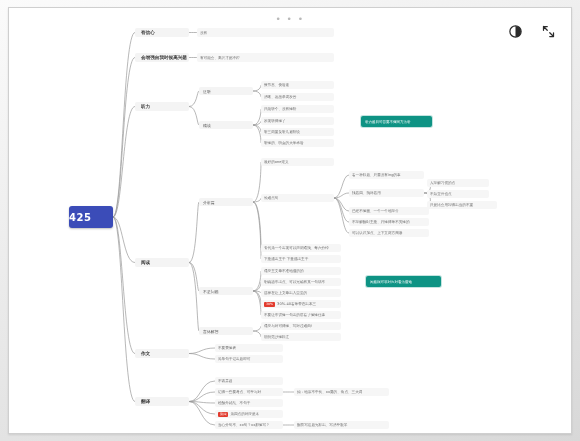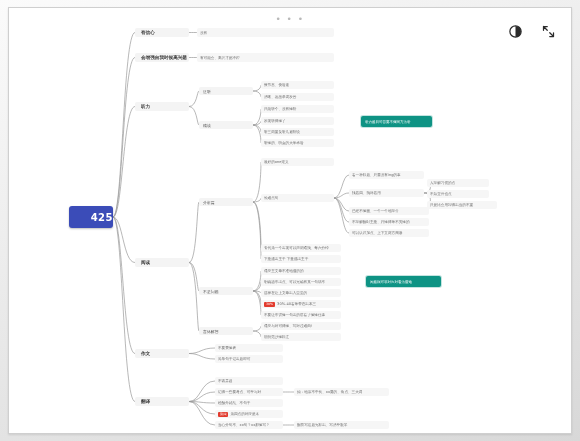--- a/index.html
+++ b/index.html
@@ -95,21 +95,21 @@
     white-space: nowrap;
     overflow: hidden;
   }
 
   .node-root {
     background: #3b4cb8;
     color: #ffffff;
     border-radius: 3px;
     font-size: 10px;
     font-weight: bold;
-    justify-content: flex-end;
+    justify-content: flex-start;
     letter-spacing: 0.5px;
     box-shadow: 0 1px 2px rgba(0,0,0,0.25);
   }
 
   .node-topic {
     background: #f4f4f4;
     color: #3a3a3a;
     border-radius: 2px;
     font-size: 4.6px;
     font-weight: bold;

